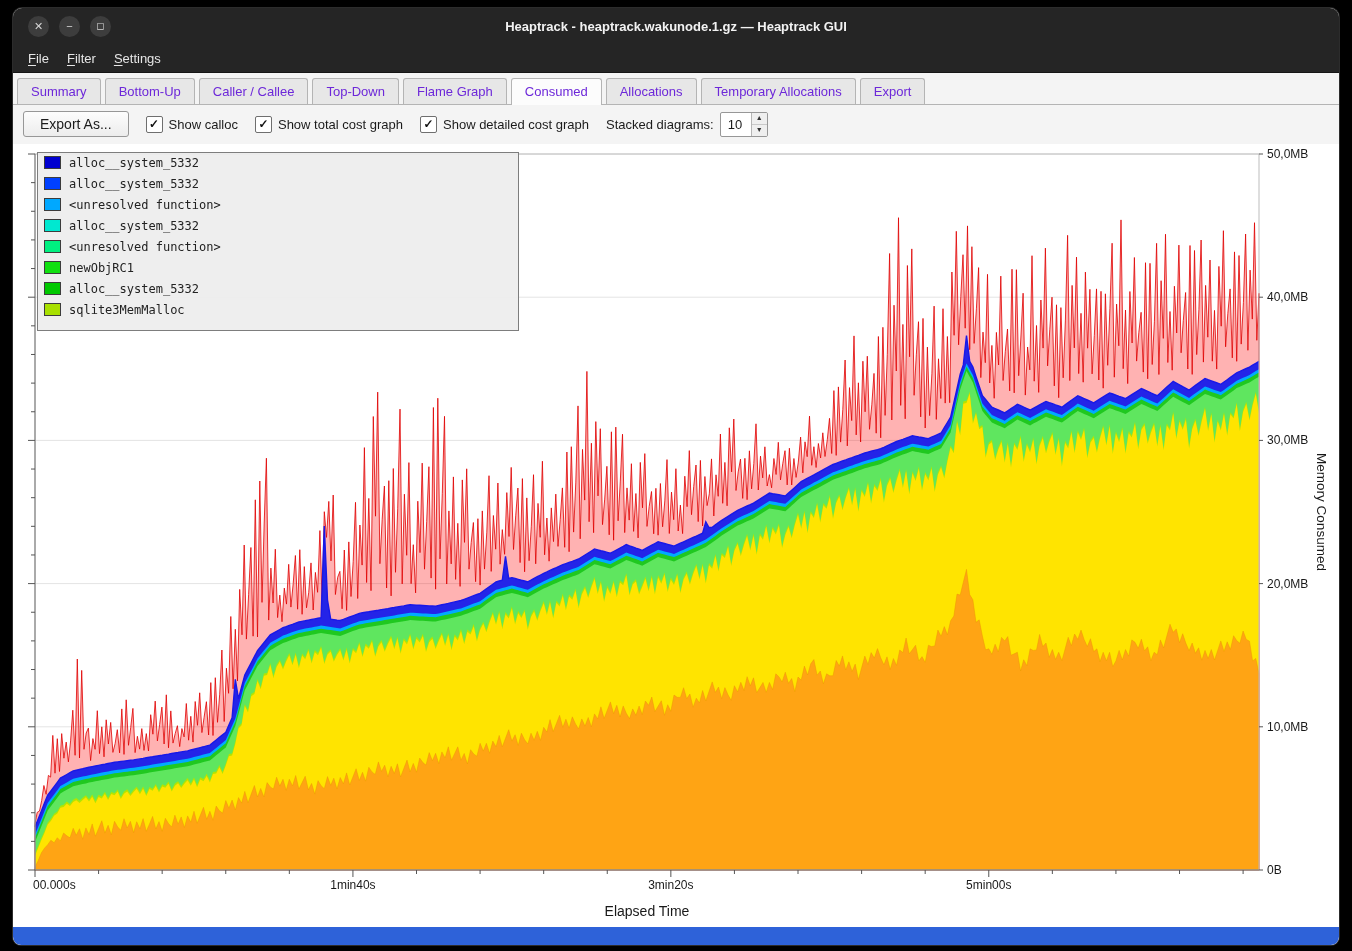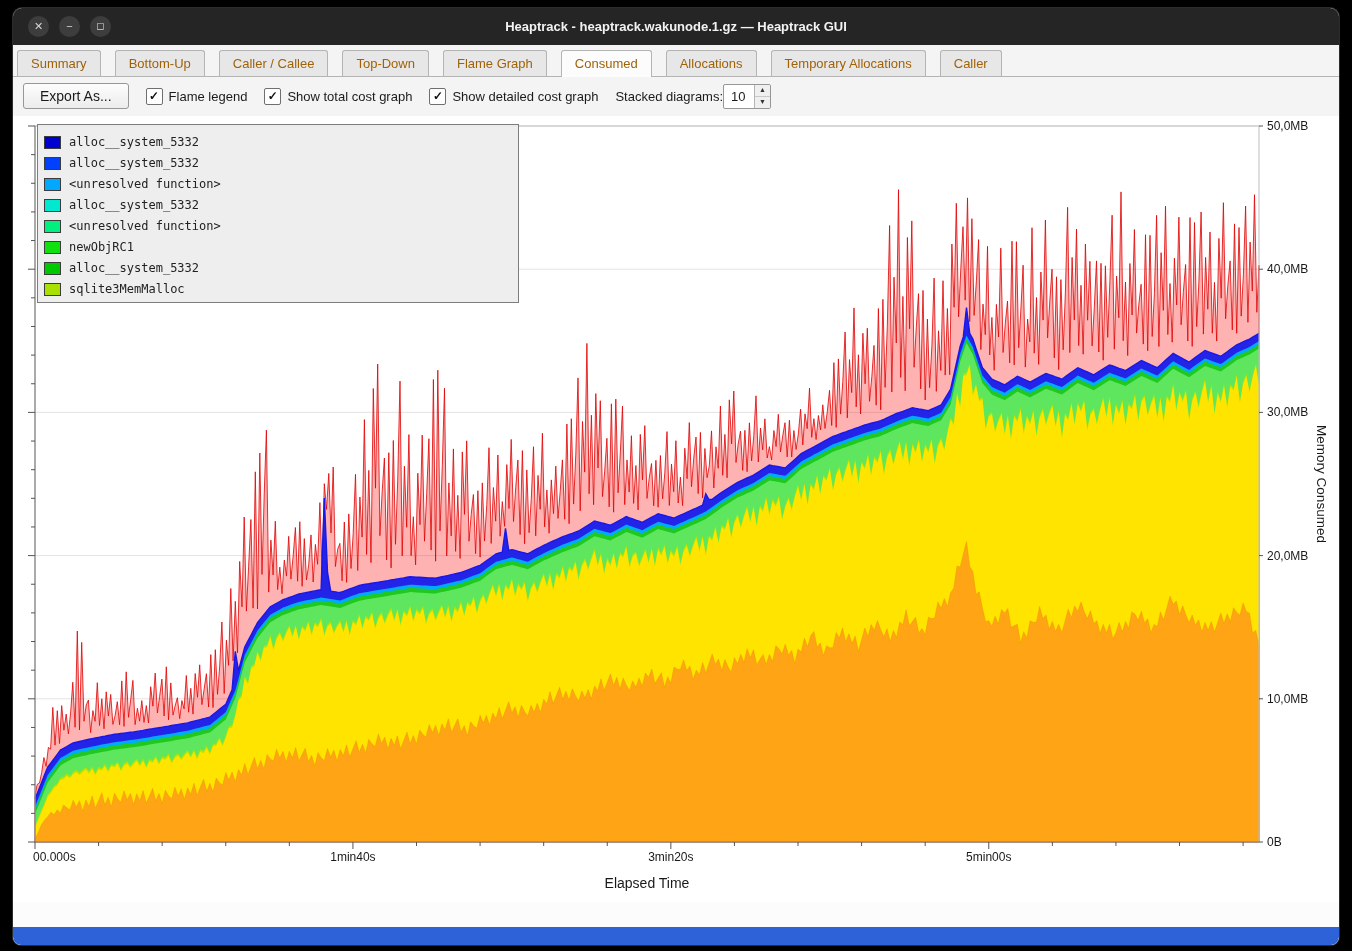--- a/index.html
+++ b/index.html
@@ -7,73 +7,78 @@
   .window{position:absolute;left:13px;top:8px;width:1326px;height:937px;background:#fcfcfc;border-radius:9px 9px 8px 8px;overflow:hidden;box-shadow:0 0 0 1px #2c2c2c}
   .titlebar{height:37px;background:#252525;position:relative;display:flex;align-items:center;justify-content:center}
   .title{color:#f2f2f2;font-size:13px;font-weight:bold}
   .win-controls{position:absolute;left:15px;top:8px;display:flex;gap:10px}
   .win-btn{width:21px;height:21px;border-radius:50%;background:#3d3d3d;color:#d6d6d6;text-align:center;line-height:20px;font-size:11px;cursor:default}
   .win-btn.max{font-size:10px}
   .menubar{height:27px;background:#252525;border-bottom:1px solid #151515;display:flex;align-items:center;padding-left:6px}
   .menu-item{color:#e6e6e6;font-size:13px;padding:4px 9px;border-radius:3px}
   .menu-item u{text-underline-offset:2px}
   .tabbar{display:flex;align-items:flex-end;padding:5px 0 0 4px;border-bottom:1px solid #b4b4b4;background:#f4f4f4}
-  .tab{font-size:13px;color:#a16207;background:#e7e7e7;border:1px solid #b4b4b4;border-bottom:none;border-radius:3px 3px 0 0;padding:5px 13px;margin-right:14px;white-space:nowrap}
+  .tab{font-size:13px;color:#6d28d9;background:#e7e7e7;border:1px solid #b4b4b4;border-bottom:none;border-radius:3px 3px 0 0;padding:5px 13px;margin-right:4px;white-space:nowrap}
   .tab.active{background:#fcfcfc;margin-bottom:-1px;padding-bottom:6px}
   .toolbar{display:flex;align-items:center;gap:17px;padding:6px 10px 7px;background:#f4f4f4}
   .btn-export{font-size:14px;padding:4px 16px;border:1px solid #979797;border-radius:3px;background:linear-gradient(#fdfdfd,#ececec);color:#1b1b1b}
   .check{display:flex;align-items:center;gap:6px;font-size:13px;color:#1b1b1b}
   .box{width:15px;height:15px;border:1px solid #6f6f6f;border-radius:2px;background:#fff;display:flex;align-items:center;justify-content:center}
   .mark{font-size:12px;font-weight:bold;color:#101010;line-height:1;margin-top:-1px}
-  .spin-wrap{display:flex;align-items:center;font-size:13px;color:#1b1b1b}
+  .spin-wrap{display:flex;align-items:center;gap:6px;font-size:13px;color:#1b1b1b}
   .spinbox{width:46px;height:23px;border:1px solid #979797;border-radius:2px;background:#fff;display:flex;overflow:hidden}
   .spin-val{flex:1;font-size:13px;padding:4px 0 0 7px}
   .spin-btns{width:15px;border-left:1px solid #b5b5b5;display:flex;flex-direction:column}
   .spin-btn{flex:1;font-size:7px;line-height:10px;text-align:center;background:#efefef;color:#333}
   .spin-btn:first-child{border-bottom:1px solid #c9c9c9}
   .chart-wrap{position:relative;background:#ffffff}
   .chart-wrap svg{display:block}
   .legend{position:absolute;left:24px;top:8px;width:468px;background:rgba(237,237,237,0.93);border:1px solid #7d7d7d;padding:3px 6px 6px;font-family:"DejaVu Sans Mono",monospace;font-size:12px;color:#222}
   .l-title{position:relative;height:21px;line-height:21px;text-align:center;color:#333}
   .l-title .swatch{position:absolute;left:1px;top:5px}
-  .l-row{display:flex;align-items:flex-end;gap:8px;height:21px}
+  .l-row{display:flex;align-items:flex-start;gap:8px;height:21px}
   .swatch{width:15px;height:11px;border:1px solid #3c3c3c;flex:0 0 auto}
   .bottom-strip{position:absolute;left:0;right:0;bottom:0;height:18px;background:#2e62d9;border-radius:0 0 8px 8px}
 </style>
 </head>
 <body>
 
 <div class="window">
   <div class="titlebar">
     <div class="win-controls">
         <div class="win-btn">✕</div>
         <div class="win-btn">−</div>
         <div class="win-btn max">◻</div>
       </div>
     <div class="title">Heaptrack - heaptrack.wakunode.1.gz — Heaptrack GUI</div>
   </div>
+  <div class="menubar">
+      <div class="menu-item"><u>F</u>ile</div>
+      <div class="menu-item"><u>F</u>ilter</div>
+      <div class="menu-item"><u>S</u>ettings</div>
+    </div>
   <div class="tabbar">
       <div class="tab">Summary</div>
       <div class="tab">Bottom-Up</div>
       <div class="tab">Caller / Callee</div>
       <div class="tab">Top-Down</div>
       <div class="tab">Flame Graph</div>
       <div class="tab active">Consumed</div>
       <div class="tab">Allocations</div>
       <div class="tab">Temporary Allocations</div>
-      <div class="tab">Caller</div>
+      <div class="tab">Export</div>
     </div>
   <div class="toolbar">
     <button class="btn-export">Export As...</button>
     <span id="checks" style="display:flex;gap:17px">
         <label class="check">
           <span class="box">
             <span class="mark">✓</span>
           </span>
-          <span>Flame legend</span>
+          <span>Show calloc</span>
         </label>
         <label class="check">
           <span class="box">
             <span class="mark">✓</span>
           </span>
           <span>Show total cost graph</span>
         </label>
         <label class="check">
           <span class="box">
             <span class="mark">✓</span>

